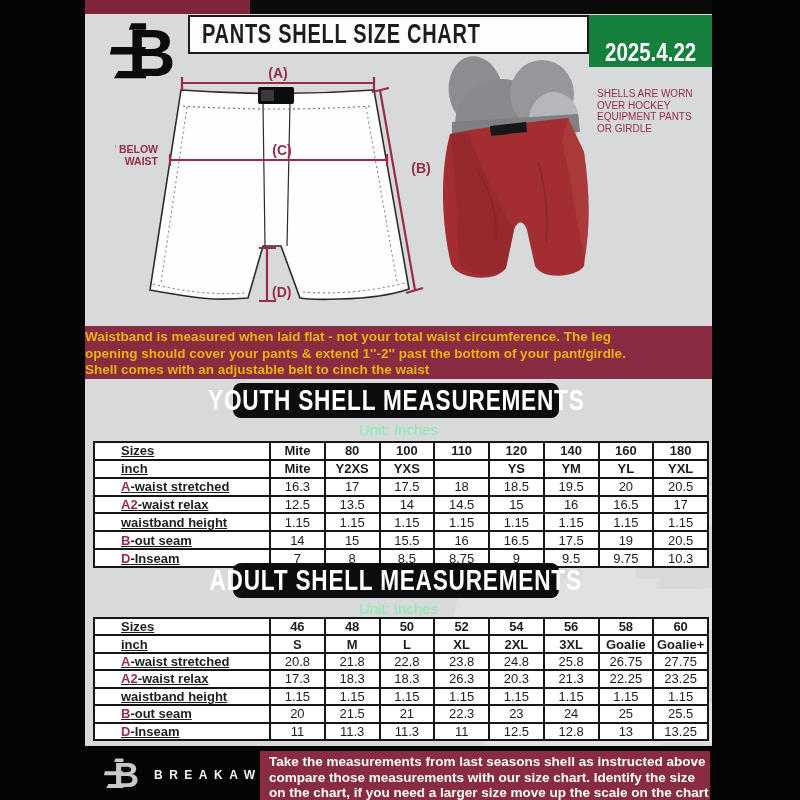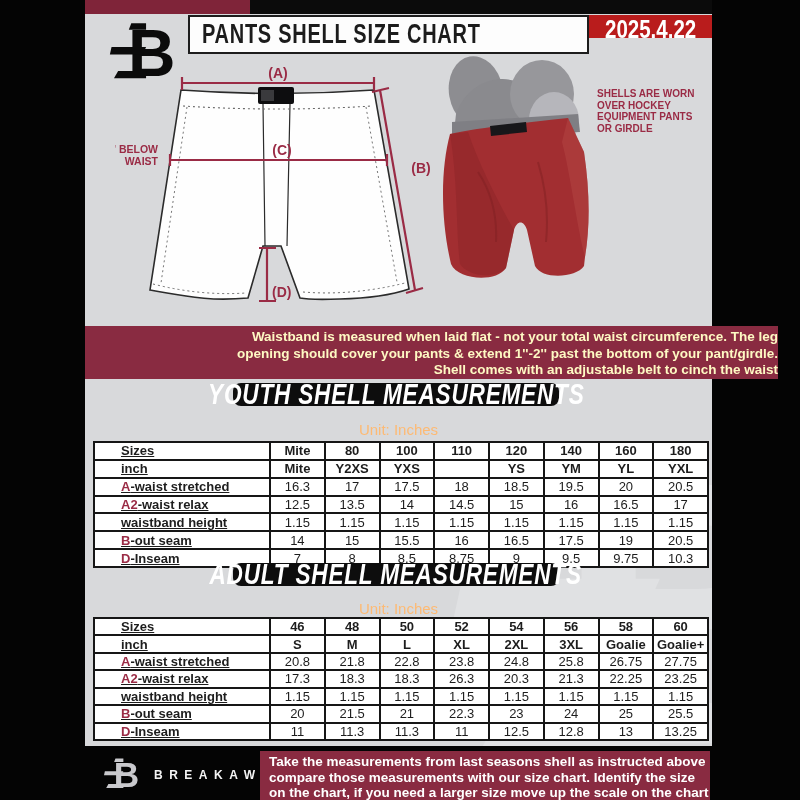--- a/index.html
+++ b/index.html
@@ -10,43 +10,43 @@
   
   .strip-maroon{left:85px;top:0;width:165px;height:14px;background:#7f2439;}
   .strip-black{left:250px;top:0;width:462px;height:14px;background:#0b0b0b;}
   .content-bg{left:85px;top:14px;width:627px;height:732px;background:#d8d9db;overflow:hidden;z-index:1;}
   .watermark{position:absolute;left:368px;top:378px;width:470px;height:430px;opacity:.5;}
   .logo-main{left:106px;top:15px;width:90px;height:74px;z-index:3;}
   .title-box{left:188px;top:15px;width:401px;height:39px;background:#fdfdfd;border:2px solid #1d1d1d;
              box-sizing:border-box;display:flex;align-items:center;padding-left:12px;z-index:2;}
   .title-box span{font-size:27px;font-weight:bold;color:#1c1c1c;letter-spacing:1px;white-space:nowrap;
              transform:scaleX(.74);transform-origin:left center;}
-  .date-box{left:589px;top:15px;width:123px;height:23px;background:#b91c1c;display:flex;align-items:flex-start;
+  .date-box{left:589px;top:15px;width:123px;height:52px;background:#15803d;display:flex;align-items:flex-end;
              justify-content:center;z-index:2;}
   .date-box span{font-size:25px;font-weight:bold;color:#fff;white-space:nowrap;transform:scaleX(.82);}
 
   
   .diagram{left:115px;top:60px;width:325px;height:260px;z-index:2;}
   .pants{left:438px;top:52px;width:156px;height:270px;z-index:2;}
-  .shell-note{left:597px;top:88px;width:112px;font-size:10px;font-weight:bold;color:#9a2b45;
+  .shell-note{left:597px;top:88px;width:112px;font-size:10px;font-weight:normal;color:#9a2b45;
               line-height:11.5px;z-index:2;}
 
   
-  .banner{left:85px;top:326px;width:693px;height:53px;background:#892b41;color:#fef9c3;text-align:right;
+  .banner{left:85px;top:326px;width:627px;height:53px;background:#892b41;color:#eab308;text-align:left;
           padding-top:3px;box-sizing:border-box;z-index:2;}
   .banner div{font-size:13.5px;font-weight:bold;line-height:16.5px;}
 
   
-  .sec-hdr{left:233px;width:326px;height:23px;background:#0d0d0d;border-radius:8px;display:flex;
-           align-items:center;justify-content:center;z-index:2;font-style:italic;}
+  .sec-hdr{left:233px;width:326px;height:35px;background:#0d0d0d;border-radius:8px;display:flex;
+           align-items:center;justify-content:center;z-index:2;}
   .sec-hdr span{color:#fff;font-size:29px;font-weight:bold;letter-spacing:1px;white-space:nowrap;
            transform:scaleX(.78);}
   .hdr-youth{top:383px;}
   .hdr-adult{top:563px;}
-  .unit{left:85px;width:627px;text-align:center;color:#fdba74;font-size:15px;z-index:2;}
+  .unit{left:85px;width:627px;text-align:center;color:#86efac;font-size:15px;z-index:2;}
   .unit-youth{top:421px;}
   .unit-adult{top:600px;}
 
   
   .table{background:#fff;border:2px solid #161616;box-sizing:border-box;display:flex;
          flex-direction:column;z-index:2;}
   .tbl-youth{left:93px;top:441px;width:616px;height:127px;}
   .tbl-adult{left:93px;top:617px;width:616px;height:124px;}
   .trow{flex:1;display:flex;}
   .trow + .trow{border-top:2px solid #161616;}

